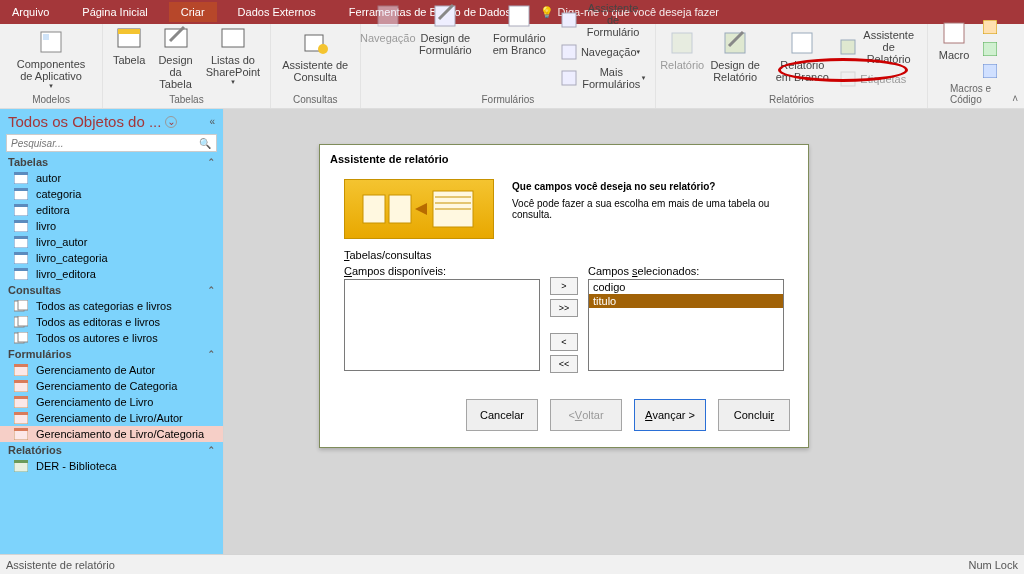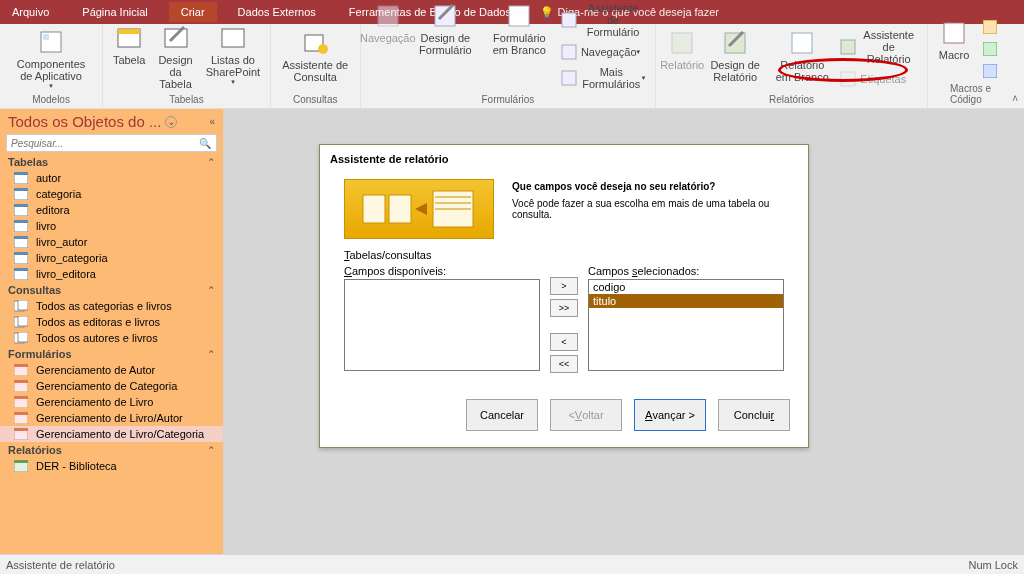--- a/index.html
+++ b/index.html
@@ -18,21 +18,21 @@
     .ritem { display: flex; flex-direction: column; align-items: center; justify-content: flex-start; padding: 3px 4px; text-align: center; font-size: 11px; color: #444; min-width: 40px; }
     .ritem.disabled { opacity: 0.5; }
     .ritem .icon { width: 28px; height: 28px; margin-bottom: 2px; display: flex; align-items: center; justify-content: center; }
     .ritem.small { flex-direction: row; align-items: center; }
     .ritem.small .icon { width: 16px; height: 16px; margin: 0 4px 0 0; }
     .smallstack { display: flex; flex-direction: column; align-items: flex-start; }
     
     .circled { position: absolute; border: 3px solid #c00; border-radius: 50%/50%; width: 130px; height: 24px; top: 34px; left: 778px; pointer-events: none; }
     
     .body { display: flex; height: 445px; }
-    .nav { width: 224px; background: #fdba74; border-right: 1px solid #d4d4d4; display: flex; flex-direction: column; }
+    .nav { width: 224px; background: #7dd3fc; border-right: 1px solid #d4d4d4; display: flex; flex-direction: column; }
     .nav-title { color: #a4373a; font-size: 15px; padding: 4px 8px 2px; display: flex; align-items: center; }
     .nav-title .chev { margin-left: auto; font-size: 10px; color: #555; }
     .search { margin: 2px 6px; border: 1px solid #ccc; height: 18px; display: flex; align-items: center; background: #fff; }
     .search input { border: none; outline: none; flex: 1; font-size: 10px; font-style: italic; color: #888; padding-left: 4px; }
     .search .mag { color: #777; padding-right: 4px; font-size: 10px; }
     .sect { padding: 2px 8px; color: #444; font-weight: bold; display: flex; align-items: center; }
     .sect .chev { margin-left: auto; font-size: 9px; color: #666; }
     .navitem { display: flex; align-items: center; padding: 2px 8px 2px 14px; cursor: pointer; }
     .navitem.selected { background: #f6cfc7; }
     .navitem .icon { width: 14px; height: 12px; margin-right: 8px; }

